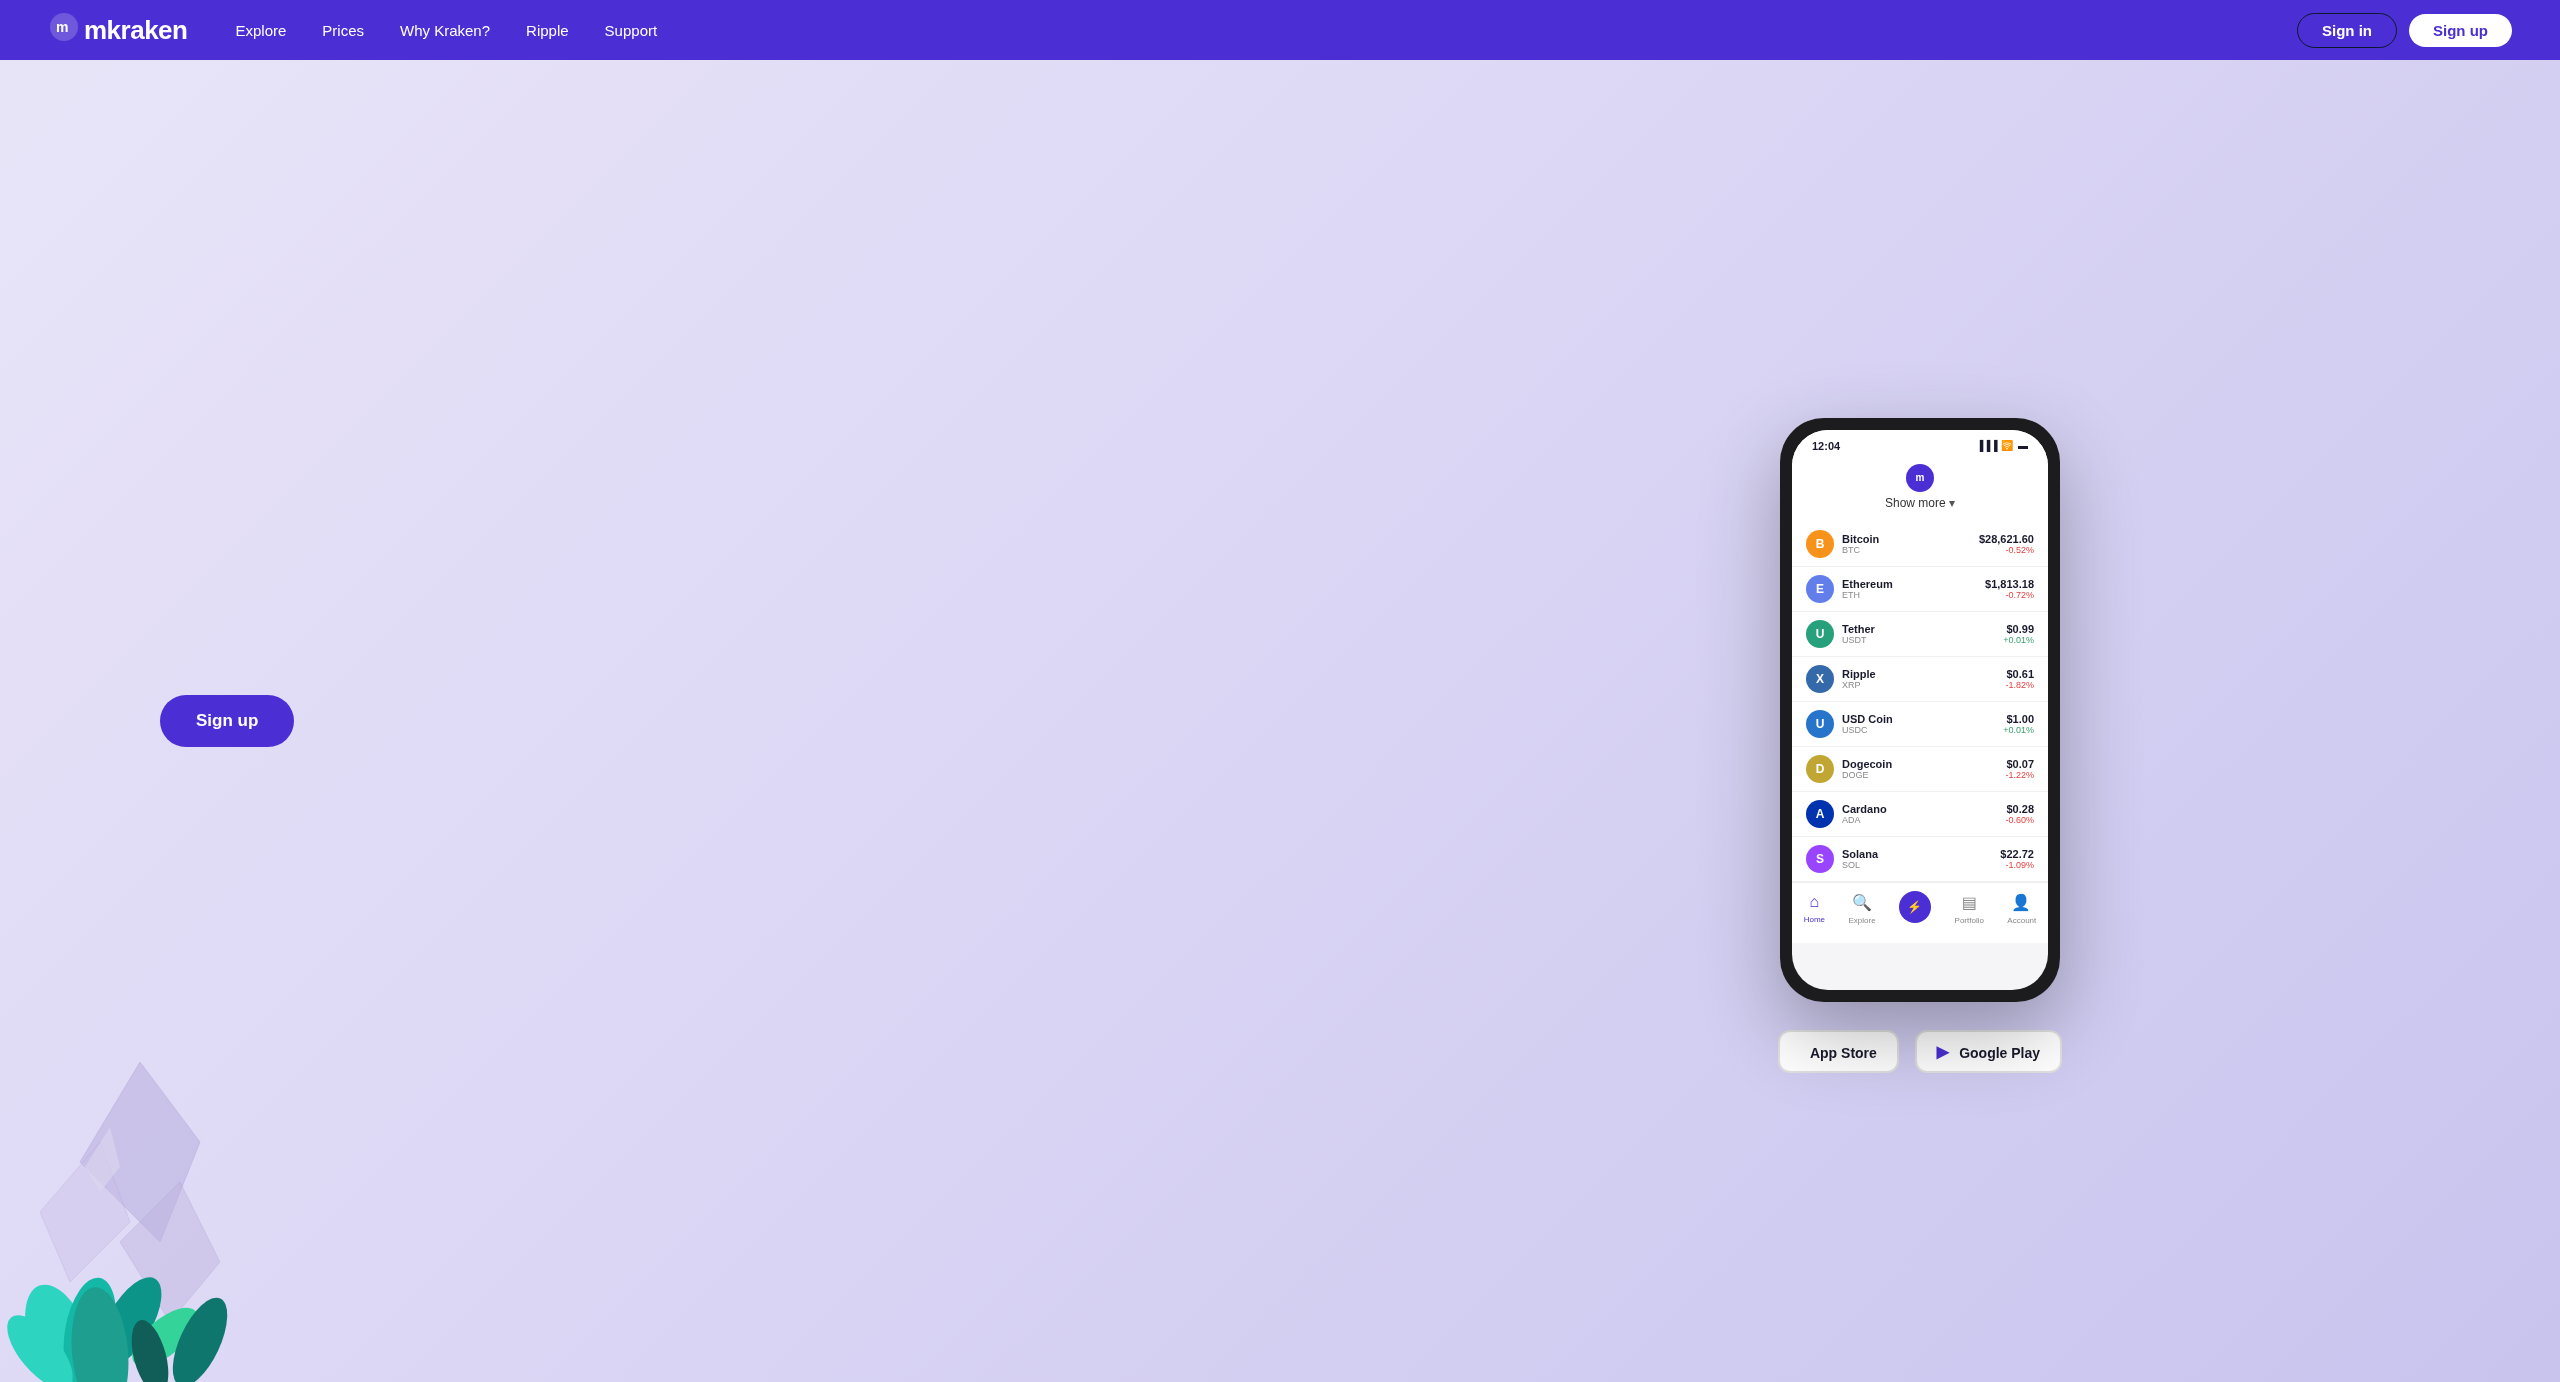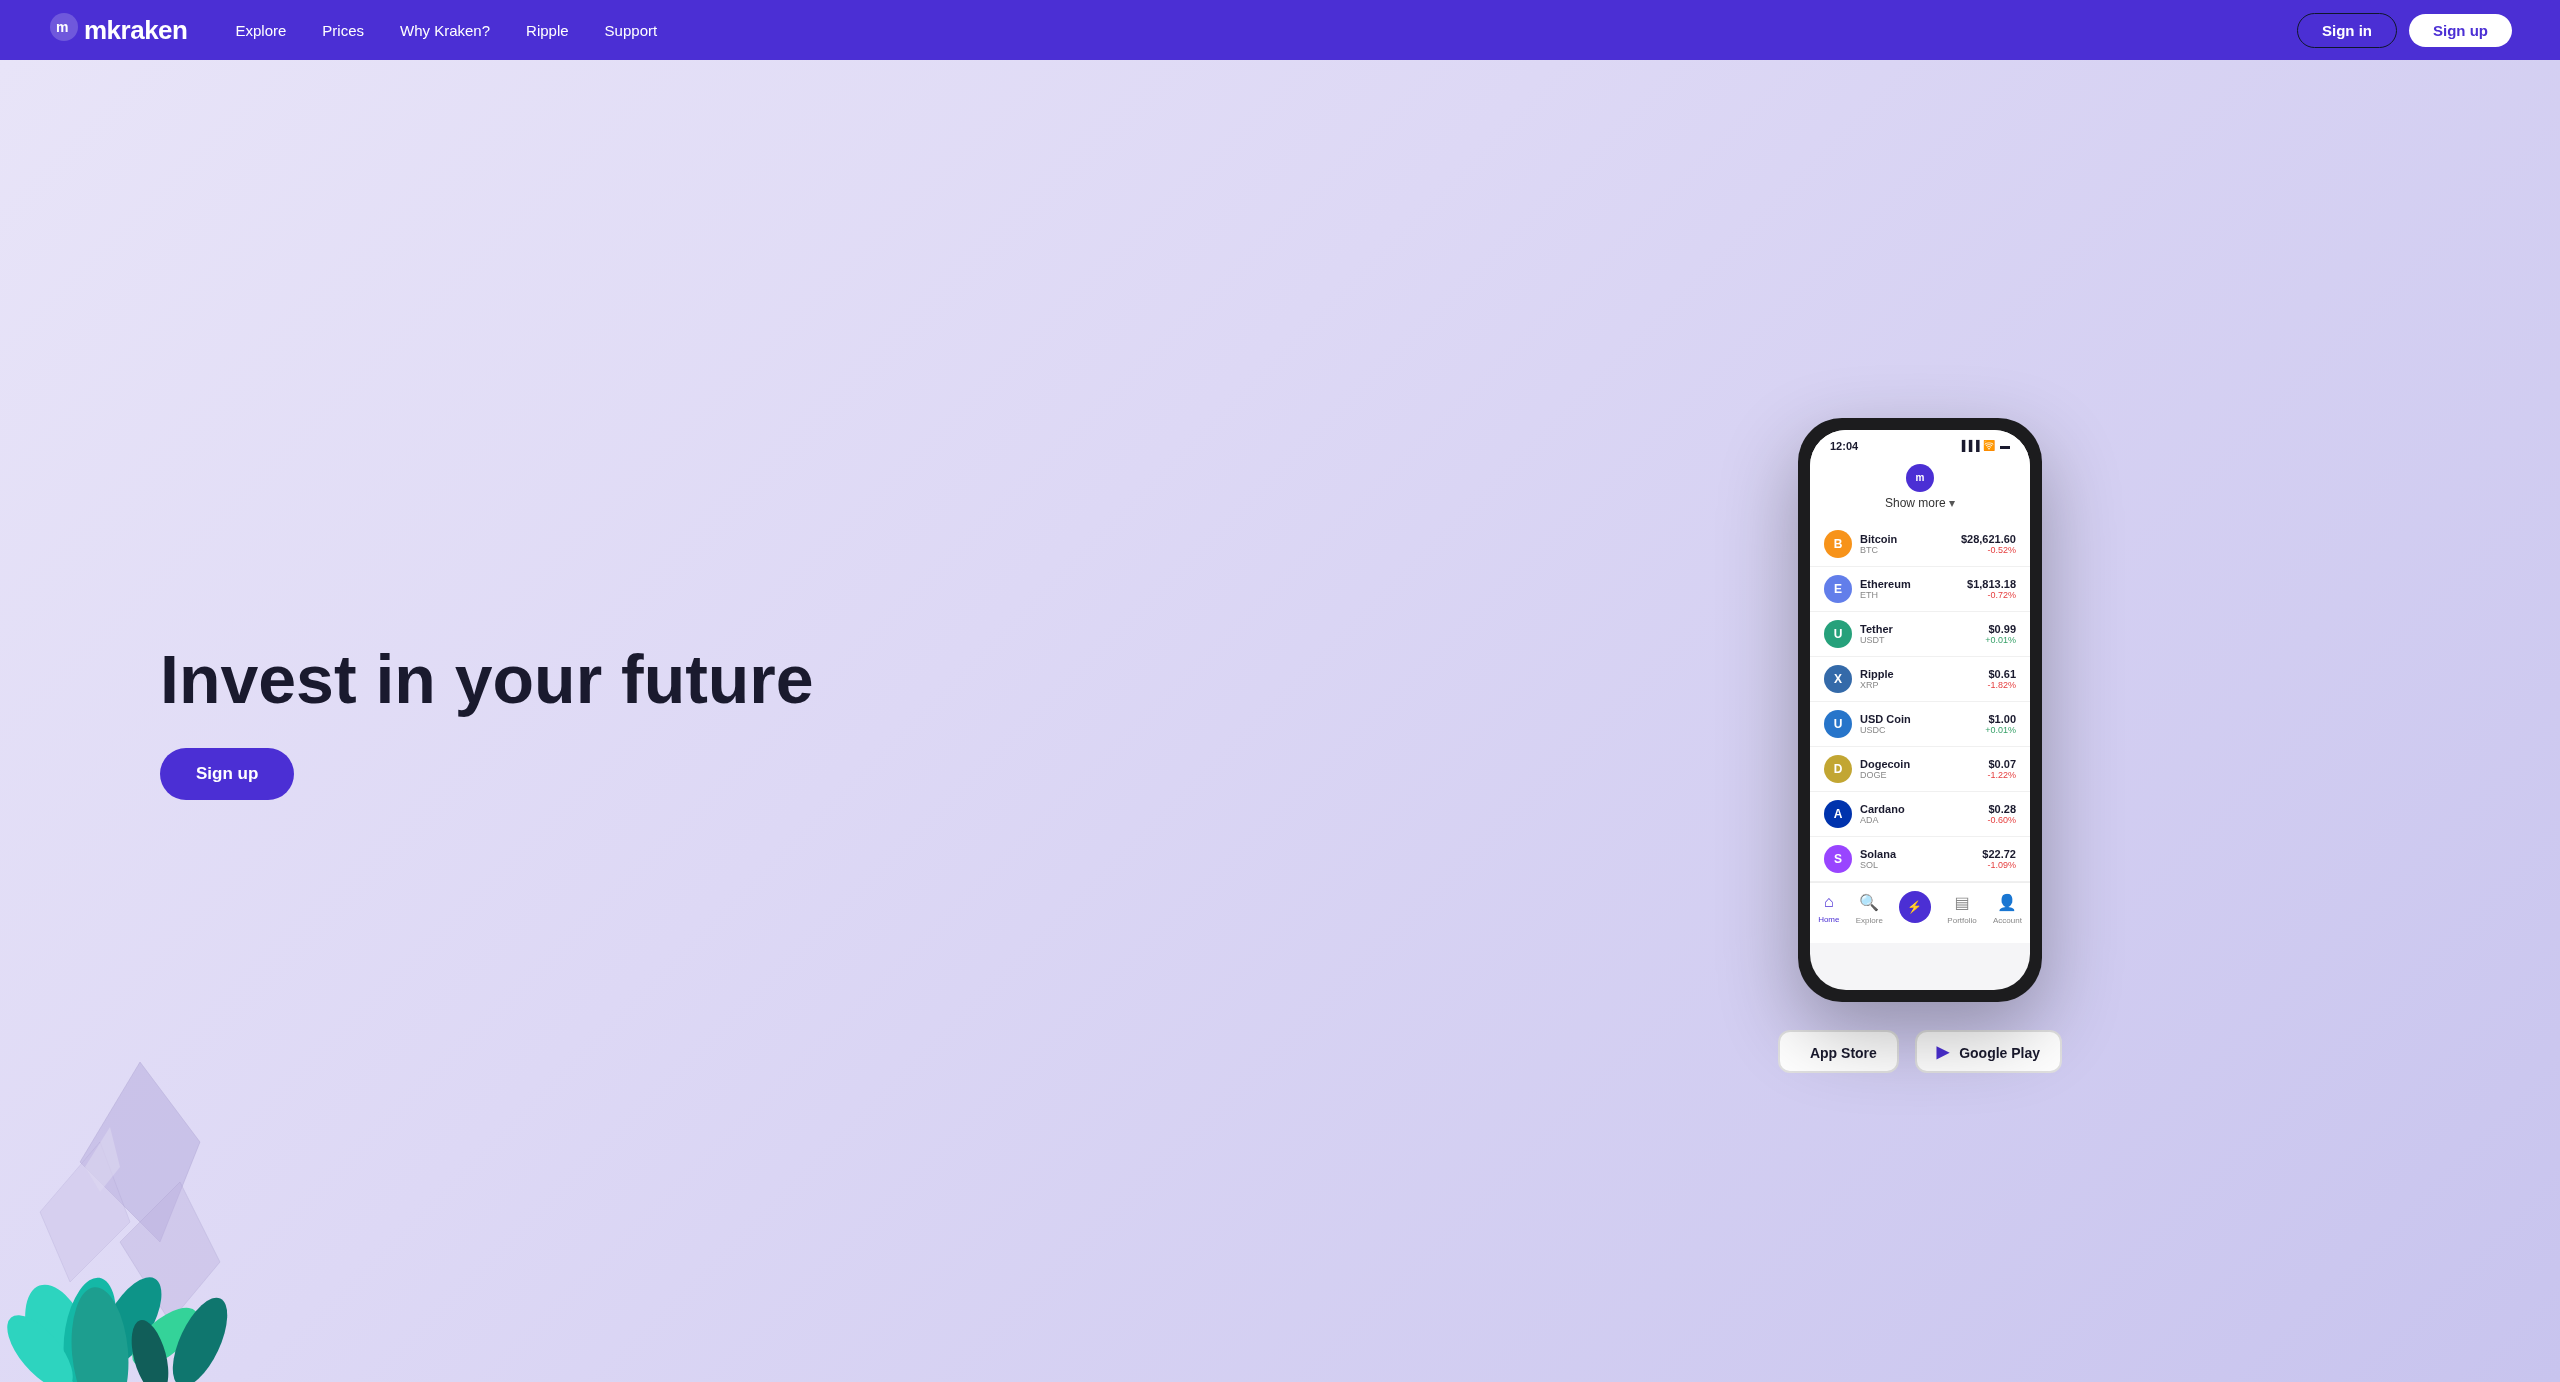--- a/index.html
+++ b/index.html
@@ -129,21 +129,21 @@
       flex-direction: column;
       align-items: center;
       justify-content: center;
       padding: 40px 80px 40px 0;
       position: relative;
       z-index: 2;
     }
 
     
     .phone-mockup {
-      width: 244px;
+      width: 280px;
       background: #1c1c1e;
       border-radius: 44px;
       padding: 12px;
       box-shadow: 0 30px 80px rgba(0,0,0,0.3);
       position: relative;
       margin-top: 48px;
     }
     .phone-screen {
       background: #f5f5f7;
       border-radius: 36px;
@@ -386,21 +386,20 @@
       <ellipse cx="100" cy="490" rx="28" ry="65" fill="#1d9e8f" transform="rotate(-5, 100, 490)"></ellipse>
 
       <ellipse cx="200" cy="480" rx="20" ry="48" fill="#0f766e" transform="rotate(25, 200, 480)"></ellipse>
       <ellipse cx="150" cy="495" rx="16" ry="38" fill="#115e59" transform="rotate(-15, 150, 495)"></ellipse>
 
       <polygon points="85,305 110,265 120,305 100,330" fill="rgba(220,215,240,0.6)"></polygon>
     </svg>
   </div>
 
   <div class="hero-left">
-    <h1 class="hero-title">Invest in your future</h1>
     <button class="btn-signup-hero">Sign up</button>
   </div>
 
   <div class="hero-right">
 
     <div class="phone-mockup">
       <div class="phone-screen">
 
         <div class="phone-status-bar">
           <span>12:04</span>

